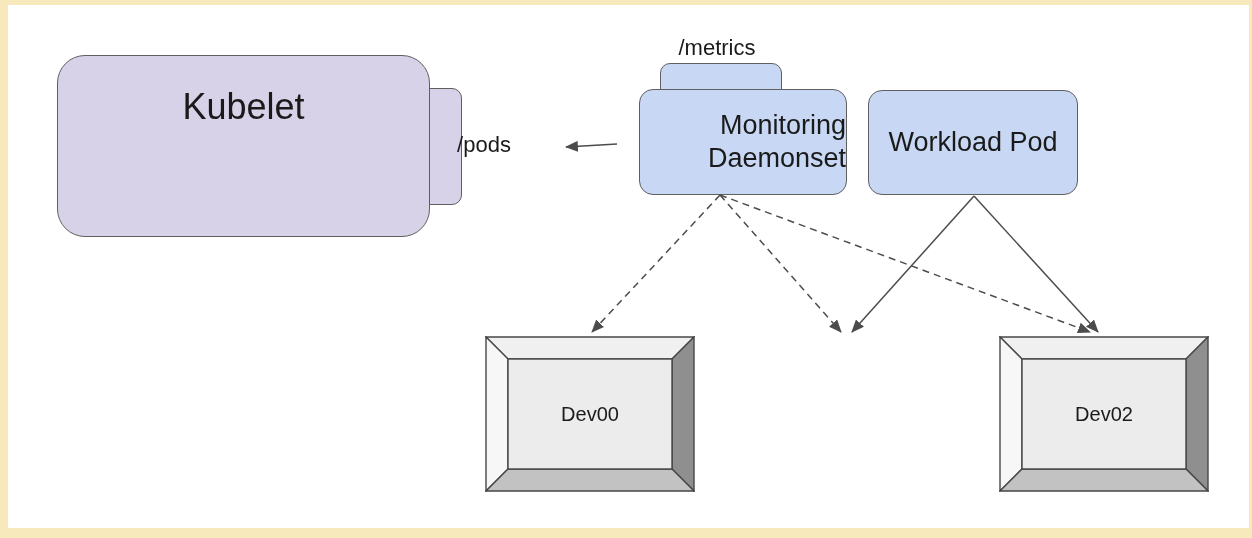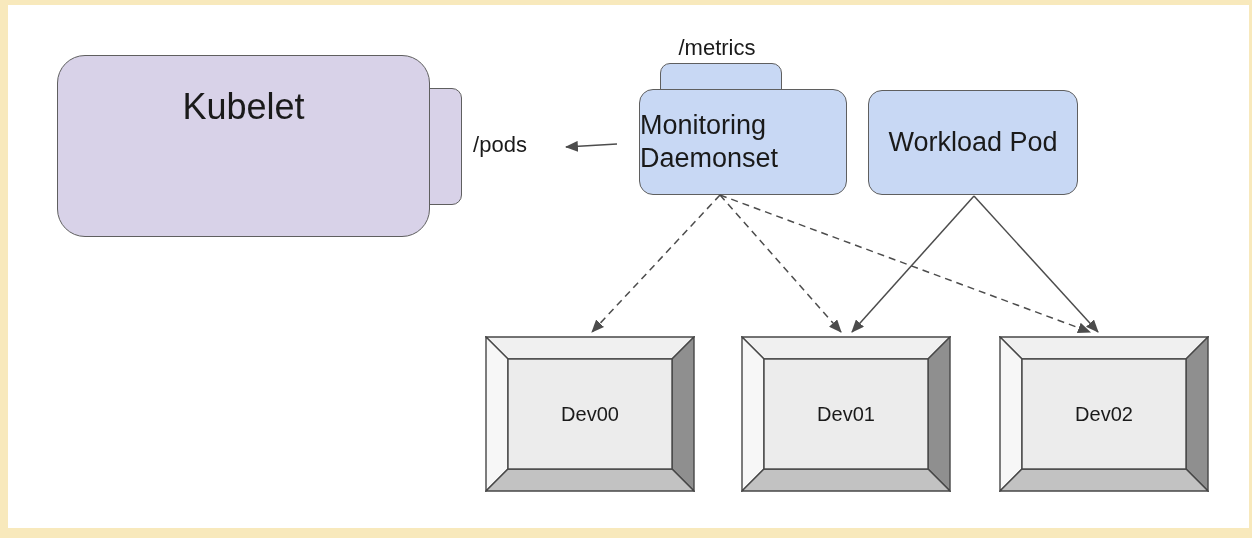--- a/index.html
+++ b/index.html
@@ -11,35 +11,35 @@
   }
   *{box-sizing:border-box; margin:0; padding:0;}
   html,body{width:1252px; height:538px; overflow:hidden;}
   body{font-family:"Liberation Sans", sans-serif; background:var(--page-border);}
   .page{position:relative; width:1252px; height:538px; background:var(--page-border);}
   .canvas{position:absolute; left:8px; top:5px; width:1241px; height:523px; background:var(--canvas);}
   .edges{position:absolute; left:0; top:0; width:1241px; height:523px; z-index:3; pointer-events:none;}
   .edges line{stroke:var(--arrow); stroke-width:1.5px; fill:none;}
   .edges line.dashed{stroke-dasharray:7 5;}
   .node{position:absolute; display:flex; align-items:center; justify-content:center;
-        text-align:left; color:var(--text); border:1.6px solid var(--node-stroke); z-index:2;}
+        text-align:right; color:var(--text); border:1.6px solid var(--node-stroke); z-index:2;}
   .tab{position:absolute; border:1.6px solid var(--node-stroke); z-index:1;}
   .kubelet{left:49px; top:50px; width:373px; height:182px; border-radius:28px;
            background:var(--kubelet-fill); font-size:36px; align-items:flex-start; padding-top:30px;}
   .kubelet-tab{left:407px; top:83px; width:47px; height:117px; border-radius:10px;
                background:var(--kubelet-fill);}
   .monitoring{left:609px; top:84px; width:208px; height:106px; border-radius:14px;
               background:var(--pod-fill); font-size:27px; line-height:33px;margin-left:22px;}
   .mon-tab{left:652px; top:58px; width:122px; height:42px; border-radius:10px;
            background:var(--pod-fill);}
   .workload{left:860px; top:85px; width:210px; height:105px; border-radius:14px;
             background:var(--pod-fill); font-size:27px; line-height:33px; padding:0 16px;}
   .endpoint-label{position:absolute; color:var(--text); font-size:22px; text-align:center; z-index:2;}
   .metrics-label{left:649px; top:30px; width:120px;}
-  .pods-label{left:452px; top:127px; width:80px;}
+  .pods-label{left:436px; top:127px; width:80px;}
   .device{position:absolute; width:210px; height:156px; z-index:2;}
   .device svg{position:absolute; left:0; top:0;}
   .device .device-label{position:absolute; left:0; top:0; width:210px; height:156px;
         display:flex; align-items:center; justify-content:center; font-size:20px; color:var(--text);}
   .device polygon, .device rect{stroke:var(--device-stroke); stroke-width:1.4; stroke-linejoin:miter;}
   .bevel-top{fill:var(--device-bevel-top);} .bevel-left{fill:var(--device-bevel-left);}
   .bevel-right{fill:var(--device-bevel-right);} .bevel-bottom{fill:var(--device-bevel-bottom);}
   .device-face{fill:var(--device-face);}
   .dev00{left:477px; top:331px;} .dev01{left:733px; top:331px;} .dev02{left:991px; top:331px;}
 </style>
@@ -83,30 +83,20 @@
       <svg width="210" height="156" viewBox="0 0 210 156" xmlns="http://www.w3.org/2000/svg">
         <polygon class="bevel-top" points="1,1 209,1 187,23 23,23"></polygon>
         <polygon class="bevel-left" points="1,1 23,23 23,133 1,155"></polygon>
         <polygon class="bevel-right" points="209,1 209,155 187,133 187,23"></polygon>
         <polygon class="bevel-bottom" points="1,155 23,133 187,133 209,155"></polygon>
         <rect class="device-face" x="23" y="23" width="164" height="110"></rect>
       </svg>
       <span class="device-label">Dev00</span>
     </div>
 
-    <div class="device dev01">
-      <svg width="210" height="156" viewBox="0 0 210 156" xmlns="http://www.w3.org/2000/svg">
-        <polygon class="bevel-top" points="1,1 209,1 187,23 23,23"></polygon>
-        <polygon class="bevel-left" points="1,1 23,23 23,133 1,155"></polygon>
-        <polygon class="bevel-right" points="209,1 209,155 187,133 187,23"></polygon>
-        <polygon class="bevel-bottom" points="1,155 23,133 187,133 209,155"></polygon>
-        <rect class="device-face" x="23" y="23" width="164" height="110"></rect>
-      </svg>
-      <span class="device-label">Dev01</span>
-    </div>
 
     <div class="device dev02">
       <svg width="210" height="156" viewBox="0 0 210 156" xmlns="http://www.w3.org/2000/svg">
         <polygon class="bevel-top" points="1,1 209,1 187,23 23,23"></polygon>
         <polygon class="bevel-left" points="1,1 23,23 23,133 1,155"></polygon>
         <polygon class="bevel-right" points="209,1 209,155 187,133 187,23"></polygon>
         <polygon class="bevel-bottom" points="1,155 23,133 187,133 209,155"></polygon>
         <rect class="device-face" x="23" y="23" width="164" height="110"></rect>
       </svg>
       <span class="device-label">Dev02</span>

